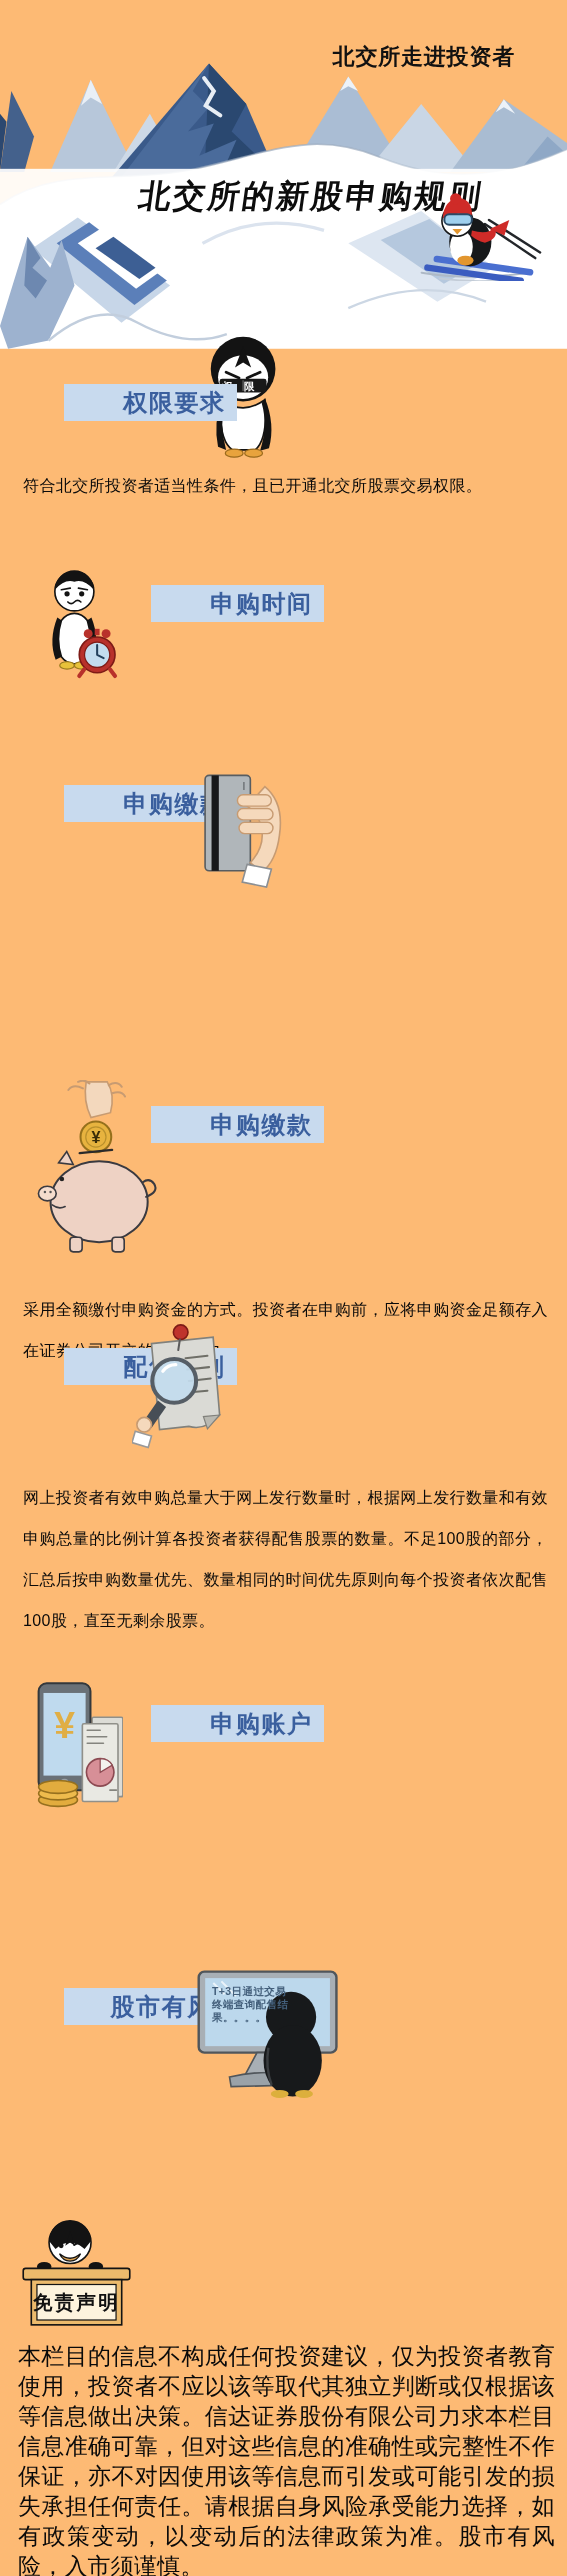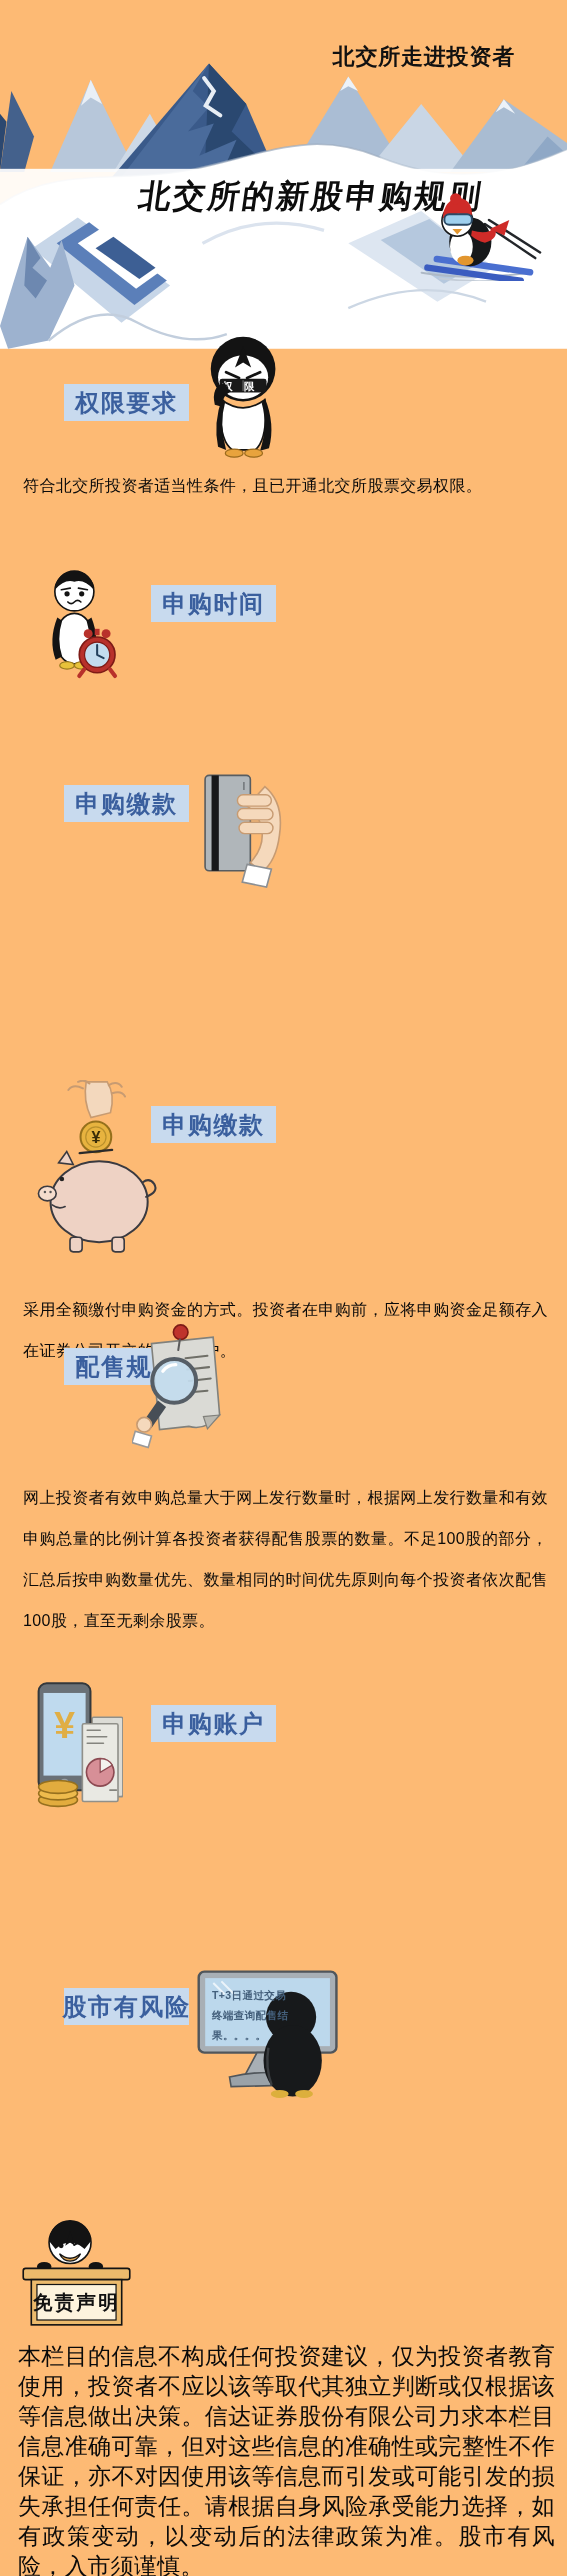--- a/index.html
+++ b/index.html
@@ -21,35 +21,36 @@
     letter-spacing:2.4px;transform:skewX(-8deg);
     white-space:nowrap;
   }
   
   .badge{
     position:absolute;width:125px;height:37px;
     background:#c8daee;color:#3a5f9e;
     font-size:24px;font-weight:700;letter-spacing:1.6px;
     display:flex;align-items:center;justify-content:center;
     white-space:nowrap;
+    padding-left:48px;
   }
   
   .body-text{
     position:absolute;left:23px;width:525px;
     font-size:16px;line-height:41px;color:#0a0a0a;
     text-align:justify;letter-spacing:0.4px;
   }
   .disclaimer-text{
     position:absolute;left:18px;width:537px;
     font-size:23px;line-height:30px;color:#0a0a0a;
     text-align:justify;letter-spacing:0.2px;
   }
   .screen-text{
     position:absolute;left:212px;top:1985px;width:79px;
-    font-size:10.5px;line-height:20px;font-weight:700;
+    font-size:10.5px;line-height:13px;font-weight:700;
     color:#44607c;letter-spacing:0.4px;
   }
   svg{display:block;}
 </style>
 </head>
 <body>
 
 <div class="page">
 
   <svg class="abs" style="left:0;top:0" width="567" height="349" viewBox="0 0 700 430">

